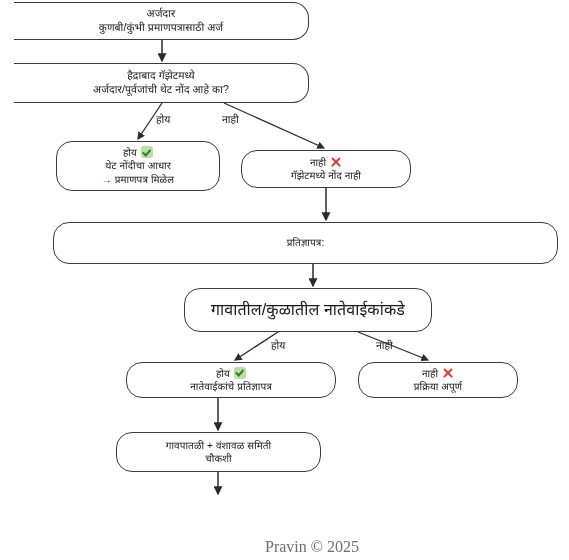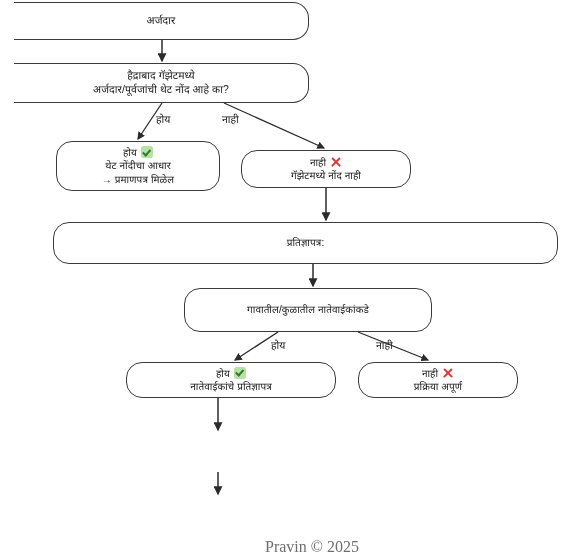--- a/index.html
+++ b/index.html
@@ -110,21 +110,21 @@
   }
   .icon-no::before { transform: rotate(45deg); }
   .icon-no::after  { transform: rotate(-45deg); }
 
   
   #n-applicant     { left: -14px; top: 2px;   width: 295px; height: 38px;  font-size: 10.5px; }
   #n-gazette-q     { left: -14px; top: 63px;  width: 295px; height: 40px;  font-size: 10.5px; }
   #n-direct-yes    { left: 28px;  top: 141px; width: 164px; height: 50px;  font-size: 10px;   }
   #n-direct-no     { left: 213px; top: 150px; width: 170px; height: 38px;  font-size: 10px;   }
   #n-affidavit     { left: 25px;  top: 222px; width: 505px; height: 42px;  font-size: 10px;   }
-  #n-relatives-q   { left: 156px; top: 288px; width: 248px; height: 44px;  font-size: 10px;   }
+  #n-relatives-q   { left: 156px; top: 288px; width: 248px; height: 44px;  font-size: 16px;   }
   #n-rel-yes       { left: 98px;  top: 362px; width: 210px; height: 36px;  font-size: 10px;   }
   #n-rel-no        { left: 330px; top: 362px; width: 160px; height: 36px;  font-size: 10px;   }
   #n-committee     { left: 88px;  top: 432px; width: 205px; height: 40px;  font-size: 10px;   }
   #n-authority     { left: 112px; top: 496px; width: 157px; height: 40px;  font-size: 10px;   }
 
   
   #lbl-gz-yes  { left: 128px; top: 112px; }
   #lbl-gz-no   { left: 194px; top: 112px; }
   #lbl-rel-yes { left: 243px; top: 338px; }
   #lbl-rel-no  { left: 348px; top: 338px; }
@@ -157,20 +157,21 @@
 
     <path d="M 330 332 L 400 360" stroke="#2b2b2b" stroke-width="1.3" fill="none" marker-end="url(#arrow)"></path>
 
     <path d="M 190 398 L 190 430" stroke="#2b2b2b" stroke-width="1.5" fill="none" marker-end="url(#arrow)"></path>
 
     <path d="M 190 472 L 190 494" stroke="#2b2b2b" stroke-width="1.5" fill="none" marker-end="url(#arrow)"></path>
   </svg>
 
   <div class="node clip-left" id="n-applicant">
     <span class="line">अर्जदार</span>
+    <span class="line">कुणबी/कुंभी प्रमाणपत्रासाठी अर्ज</span>
   </div>
 
   <div class="node clip-left" id="n-gazette-q">
     <span class="line">हैद्राबाद गॅझेटमध्ये</span>
     <span class="line">अर्जदार/पूर्वजांची थेट नोंद आहे का?</span>
   </div>
 
   <div class="node" id="n-direct-yes">
     <span class="line">
       <span>होय</span><span class="icon-ok"></span>
@@ -201,20 +202,24 @@
     <span class="line">नातेवाईकांचे प्रतिज्ञापत्र</span>
   </div>
 
   <div class="node" id="n-rel-no">
     <span class="line">
       <span>नाही</span><span class="icon-no"></span>
     </span>
     <span class="line">प्रक्रिया अपूर्ण</span>
   </div>
 
+  <div class="node" id="n-committee">
+    <span class="line">गावपातळी + वंशावळ समिती</span>
+    <span class="line">चौकशी</span>
+  </div>
 
 
   <span class="edge-label" id="lbl-gz-yes">होय</span>
   <span class="edge-label" id="lbl-gz-no">नाही</span>
   <span class="edge-label" id="lbl-rel-yes">होय</span>
   <span class="edge-label" id="lbl-rel-no">नाही</span>
 
   <span class="footer" id="footer-credit">Pravin © 2025</span>
 
 </div>

